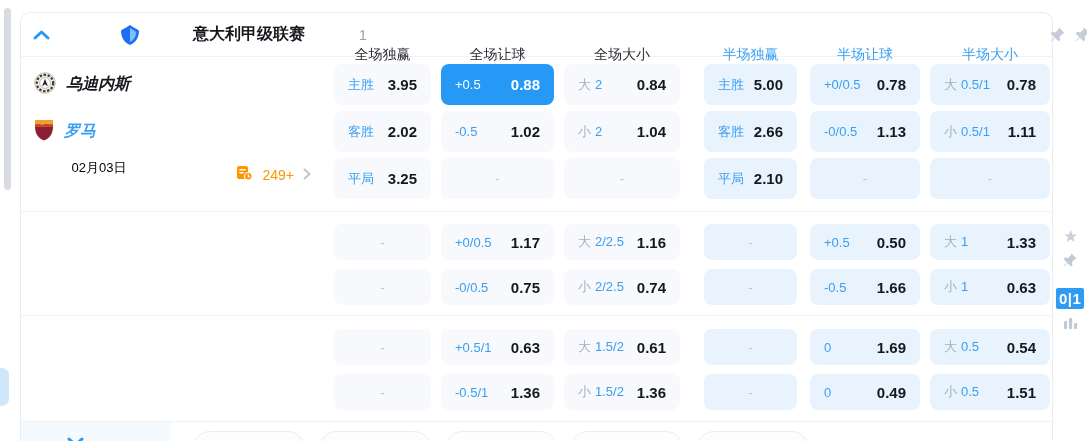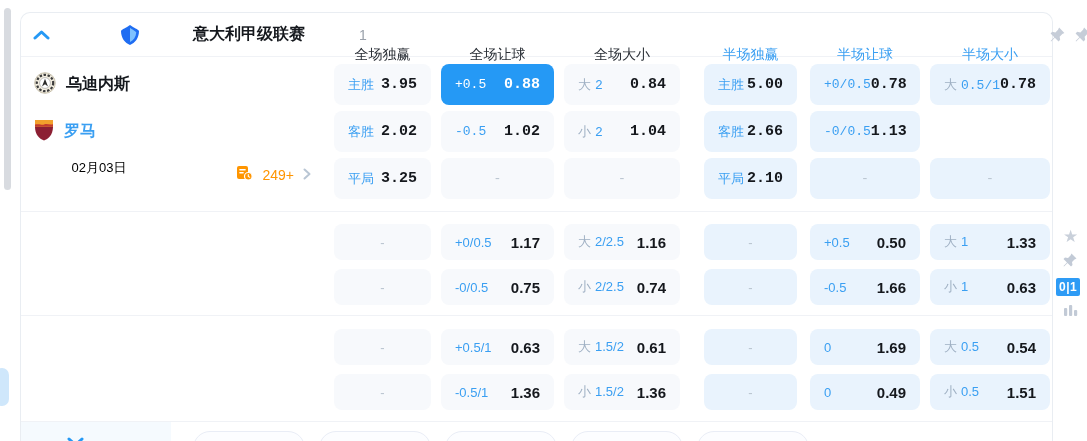--- a/index.html
+++ b/index.html
@@ -38,61 +38,61 @@
   .c3 { width:93px;  margin-right:13px; }
   .c4 { width:110px; margin-right:10px; }
   .c5 { width:120px; }
 
   
   .block { position:relative; }
   .b1 { padding-top:7px; height:154px; }
   .b2 { border-top:1px solid #f0f2f6; padding-top:12px; height:104px; }
   .b3 { border-top:1px solid #f0f2f6; padding-top:13px; height:106px; }
   .odds-row { display:flex; padding-left:313px; }
-  .b1 .odds-row { height:41px; margin-bottom:6px;font-family:Liberation Mono, monospace; }
+  .b1 .odds-row { height:41px; margin-bottom:6px; }
   .b2 .odds-row, .b3 .odds-row { height:36px; margin-bottom:9px; }
 
   .cell { border-radius:8px; display:flex; align-items:center;
     justify-content:space-between; padding:0 14px; cursor:pointer; }
   .cell.full { background:#f7f9fc; }
   .cell.half { background:#e9f3fd; }
   .cell .lab { font-size:13px; color:#3a9ff2; white-space:nowrap; }
   .cell .lab .prefix { color:#9fb0c3; margin-right:4px; }
   .cell .val { font-size:15px; font-weight:bold; color:#15181d; }
   .cell.dash { justify-content:center; color:#b9c3cf; font-size:13px; }
   .cell.selected { background:#2599f5; }
   .cell.selected .lab, .cell.selected .val, .cell.selected .lab .prefix { color:#fff; }
 
   
   .match-info { position:absolute; left:0; top:0; width:313px; height:154px; }
   .team { position:absolute; left:13px; height:41px; display:flex; align-items:center; gap:10px; }
   .team.t1 { top:7px; }
   .team.t2 { top:54px;align-items:center; }
-  .team-name { font-size:16px; font-weight:bold; color:#15181d; }
+  .team-name { font-size:16px; font-weight:bold; color:#15181d;font-style:italic; }
   .t2 .team-name { color:#3a9ff2; }
   .match-time { position:absolute; left:8px; top:102px; width:140px; text-align:center;
     font-size:13px; color:#000000; line-height:18px; }
   .more-markets { position:absolute; right:23px; top:108px; display:flex;
     align-items:center; gap:9px; cursor:pointer; }
   .more-count { color:#ff9500; font-size:14px; }
 
   
   .card-footer { border-top:1px solid #f0f2f6; height:60px; display:flex; }
   .footer-left { width:150px; background:#f5fafe; }
   .footer-left .chev { margin:11px 0 0 46px; }
   .footer-pills { display:flex; gap:14px; margin:9px 0 0 22px; }
   .pill { width:112px; height:34px; border:1px solid #e9edf6; background:#fcfdff;
     border-radius:17px; cursor:pointer; }
 
   
   .side-tools { position:absolute; left:1056px; top:228px; width:40px; }
   .side-star { font-size:17px; color:#c9d0da; margin-left:7px; line-height:1; }
   .side-pin { margin-left:6px; margin-top:7px; }
-  .stat-badge { display:inline-block; margin-top:6px; background:#2e9bf5; color:#fff;
-    font-size:12px; font-weight:bold; padding:2px 3px; border-radius:2px; letter-spacing:0.5px; }
+  .stat-badge { display:inline-block; margin-top:16px; background:#2e9bf5; color:#fff;
+    font-size:15px; font-weight:bold; padding:2px 3px; border-radius:2px; letter-spacing:0.5px; }
   .side-chart { margin-left:7px; margin-top:6px; }
 </style>
 </head>
 <body>
 
 <div class="page-scrollbar"></div>
 <div class="edge-widget"></div>
 
 <div class="card">
 
@@ -218,20 +218,24 @@
           <span class="val">1.04</span>
         </div>
         <div class="cell c3 half">
           <span class="lab"><span>客胜</span></span>
           <span class="val">2.66</span>
         </div>
         <div class="cell c4 half">
           <span class="lab"><span>-0/0.5</span></span>
           <span class="val">1.13</span>
         </div>
+        <div class="cell c5 half">
+          <span class="lab"><span class="prefix">小</span><span>0.5/1</span></span>
+          <span class="val">1.11</span>
+        </div>
       </div>
       <div class="odds-row">
         <div class="cell c0 full">
           <span class="lab"><span>平局</span></span>
           <span class="val">3.25</span>
         </div>
         <div class="cell c1 full dash">-</div>
         <div class="cell c2 full dash">-</div>
         <div class="cell c3 half">
           <span class="lab"><span>平局</span></span>

